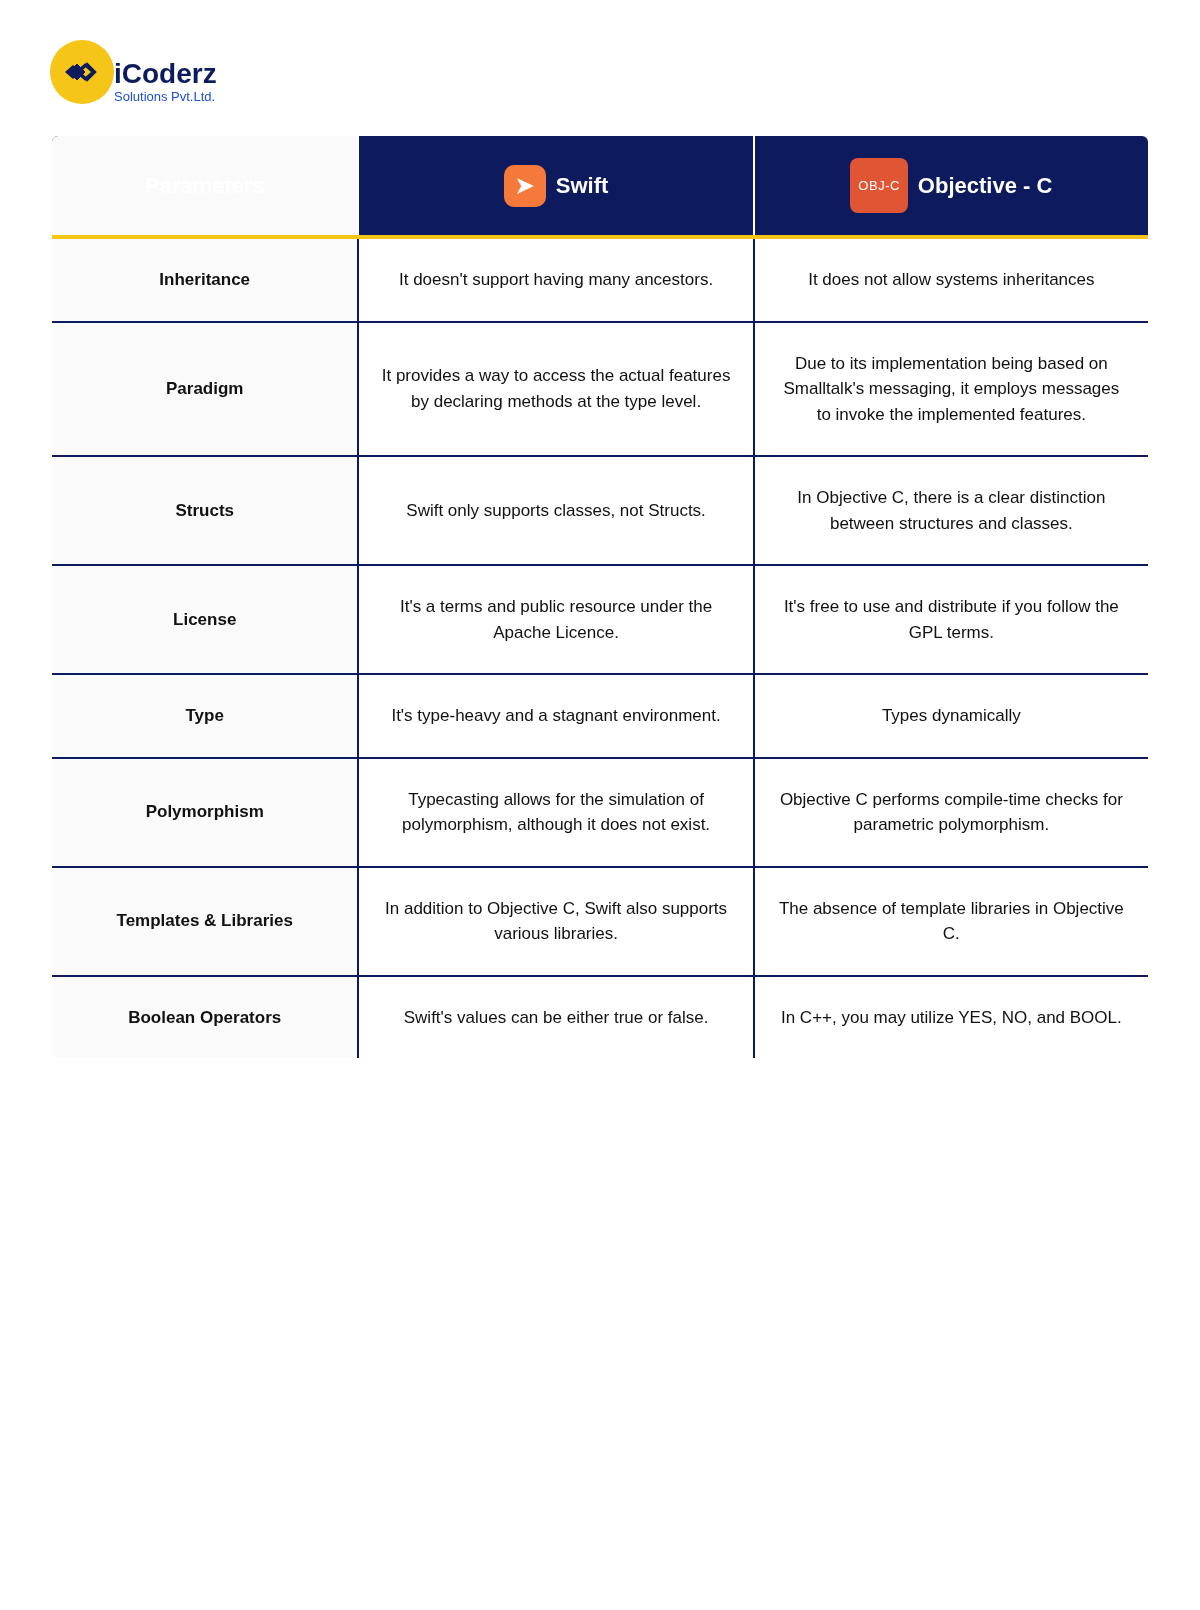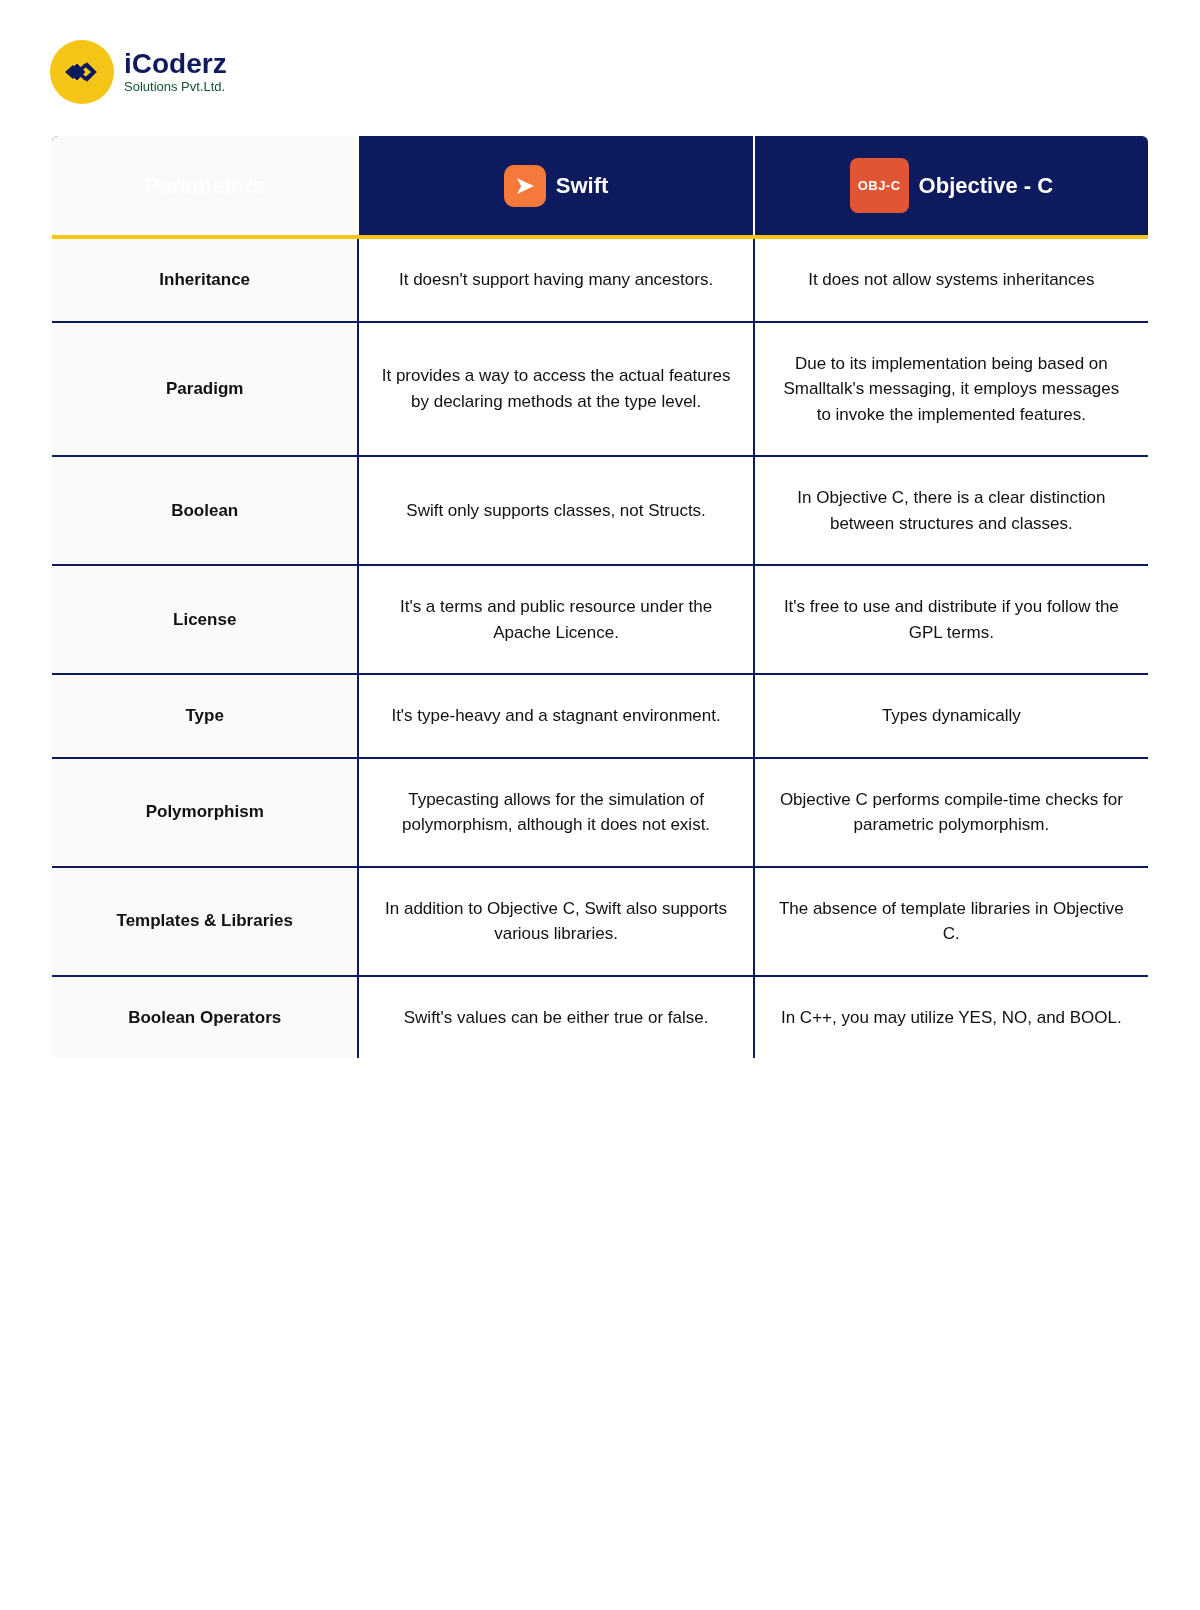--- a/index.html
+++ b/index.html
@@ -20,22 +20,21 @@
 
     .page-title {
       font-size: 38px;
       font-weight: 900;
       color: #0d1b5e;
       line-height: 1.2;
     }
 
     .logo-container {
       display: flex;
-      align-items: center;
-      gap: 10px;
+      align-items: flex-end;
     }
 
     .logo-icon {
       width: 64px;
       height: 64px;
       background: #f5c518;
       border-radius: 50%;
       display: flex;
       align-items: center;
       justify-content: center;
@@ -53,21 +52,21 @@
     }
 
     .logo-name {
       font-size: 28px;
       font-weight: 900;
       color: #0d1b5e;
     }
 
     .logo-subtitle {
       font-size: 13px;
-      color: #14532d;
+      color: #1d4ed8;
     }
 
     
     .comparison-table {
       width: 100%;
       border-collapse: collapse;
       border: 2px solid #0d1b5e;
       border-radius: 8px;
       overflow: hidden;
     }
@@ -106,21 +105,21 @@
       justify-content: center;
       font-size: 22px;
       color: #fff;
     }
 
     .objc-badge {
       background: #e05533;
       border-radius: 8px;
       padding: 20px 8px;
       font-size: 13px;
-      font-weight: 700;
+      font-weight: 400;
       color: #fff;
       letter-spacing: 0.5px;
     }
 
     .th-objc-inner {
       display: flex;
       align-items: center;
       justify-content: center;
       gap: 10px;
     }
@@ -212,21 +211,21 @@
         <td class="param-cell">Inheritance</td>
         <td class="swift-cell">It doesn't support having many ancestors.</td>
         <td class="objc-cell">It does not allow systems inheritances</td>
       </tr>
       <tr>
         <td class="param-cell">Paradigm</td>
         <td class="swift-cell">It provides a way to access the actual features by declaring methods at the type level.</td>
         <td class="objc-cell">Due to its implementation being based on Smalltalk's messaging, it employs messages to invoke the implemented features.</td>
       </tr>
       <tr>
-        <td class="param-cell">Boolean</td>
+        <td class="param-cell">Structs</td>
         <td class="swift-cell">Swift only supports classes, not Structs.</td>
         <td class="objc-cell">In Objective C, there is a clear distinction between structures and classes.</td>
       </tr>
       <tr>
         <td class="param-cell">License</td>
         <td class="swift-cell">It's a terms and public resource under the Apache Licence.</td>
         <td class="objc-cell">It's free to use and distribute if you follow the GPL terms.</td>
       </tr>
       <tr>
         <td class="param-cell">Type</td>

